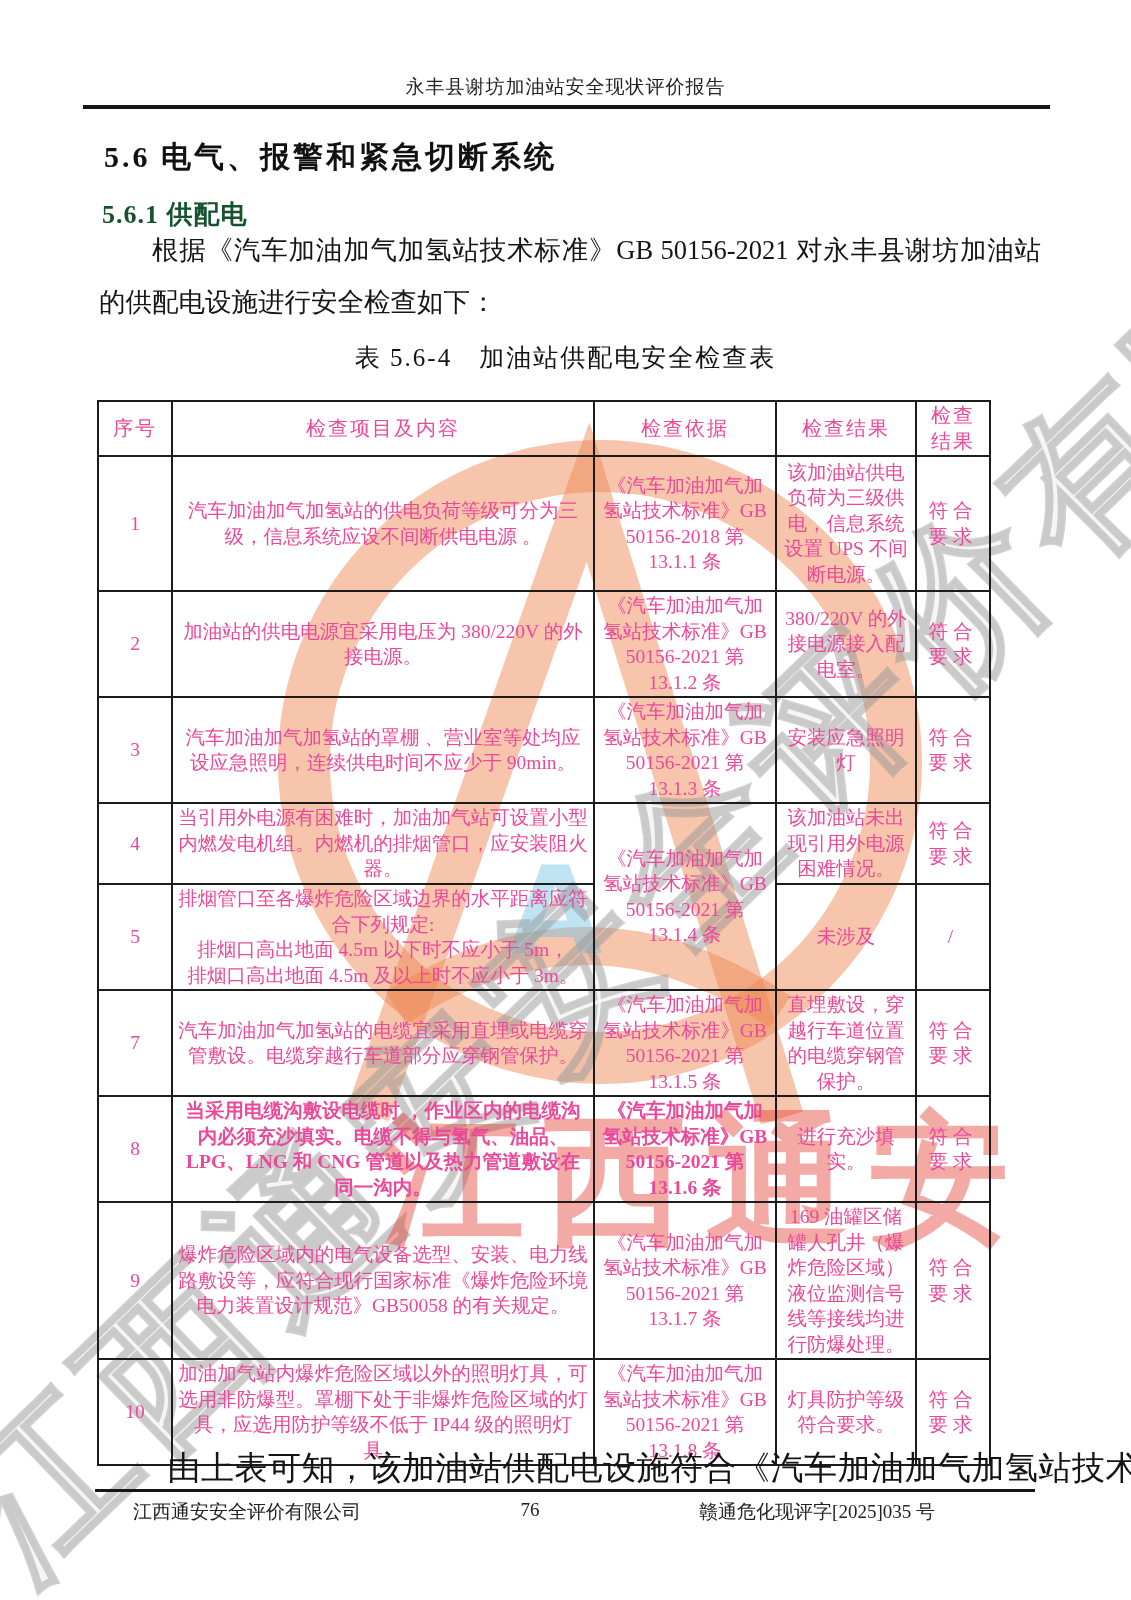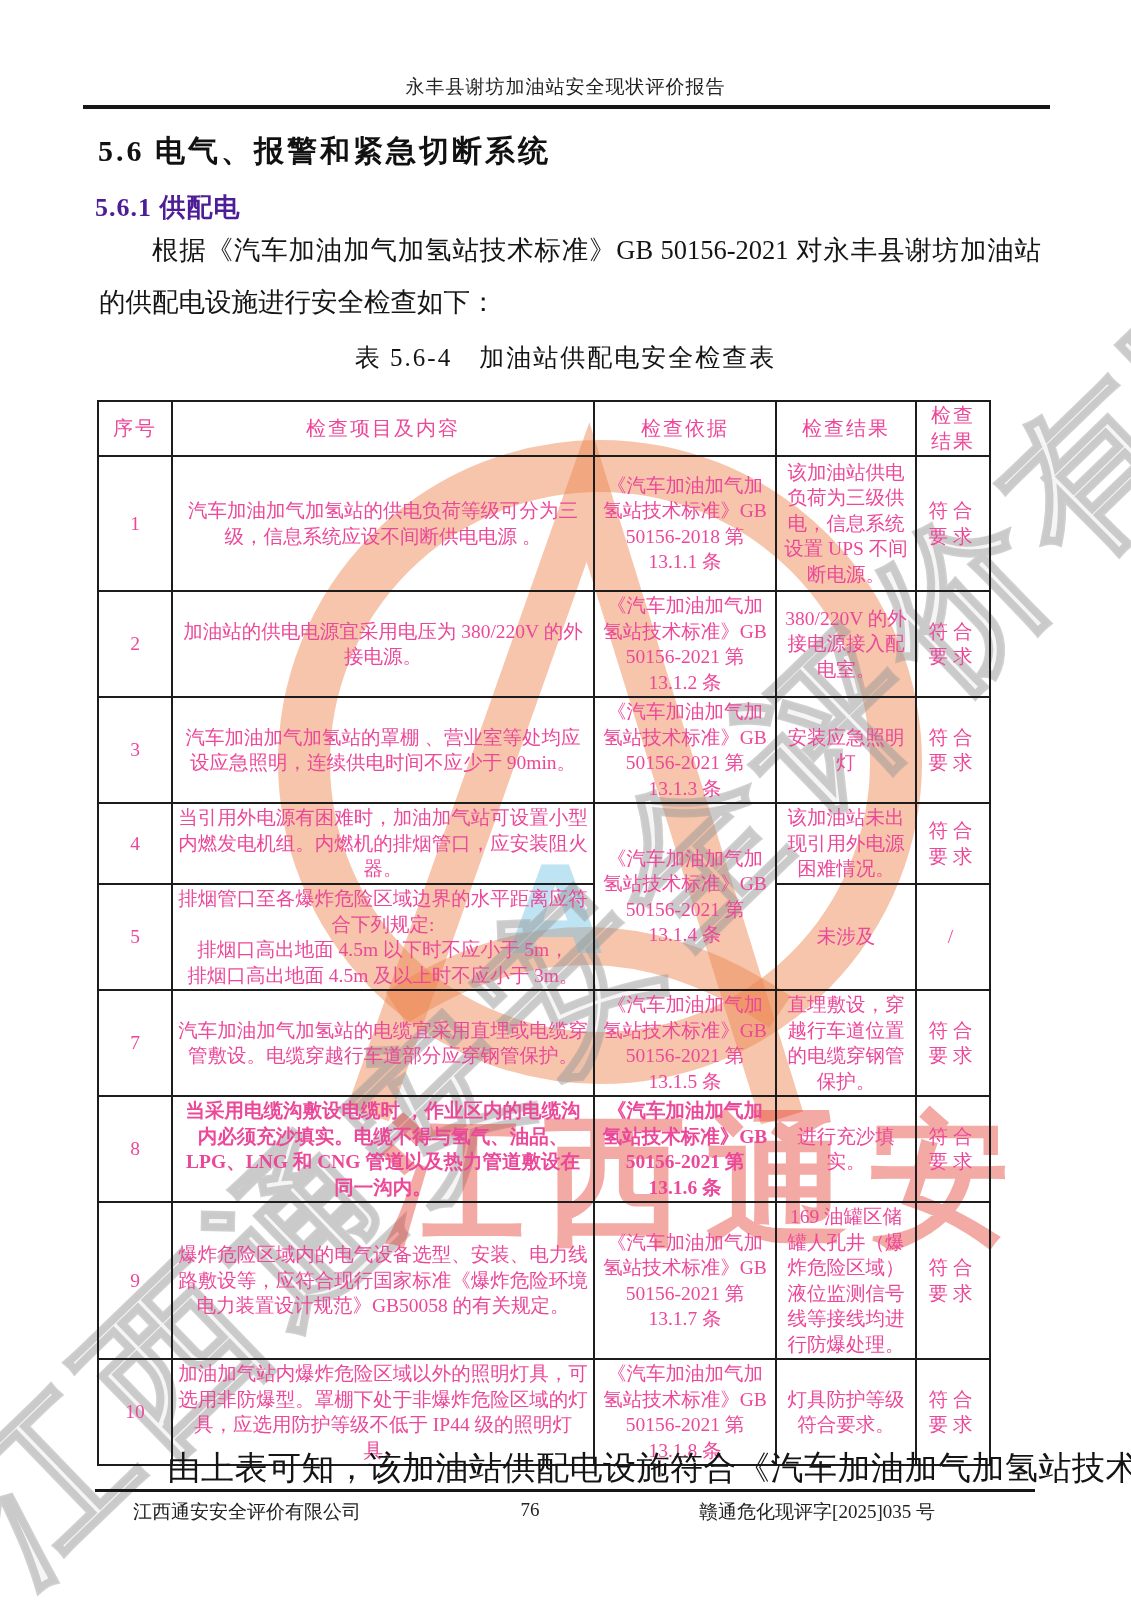--- a/index.html
+++ b/index.html
@@ -36,26 +36,26 @@
     color:rgba(226,52,40,0.42);
   }
   
   .content{position:absolute;inset:0;z-index:1;}
   .running-head{
     position:absolute;top:74px;left:0;width:100%;
     text-align:center;font-size:19px;letter-spacing:1px;color:#222;
   }
   .head-rule{position:absolute;top:105px;left:83px;width:967px;height:4px;background:#161616;}
   .h1{
-    position:absolute;top:128px;left:95px;margin:3px;
+    position:absolute;top:128px;left:95px;margin:9px;
     font-size:30px;font-weight:bold;letter-spacing:3px;color:#111;
   }
   .h2{
-    position:absolute;top:190px;left:95px;margin:0;
-    font-size:26px;font-weight:bold;letter-spacing:1px;color:#4c1d95;
+    position:absolute;top:190px;left:95px;margin:7px;
+    font-size:26px;font-weight:bold;letter-spacing:1px;color:#14532d;
   }
   .intro{
     position:absolute;top:220px;left:95px;width:942px;margin:4px;
     font-size:26.5px;line-height:52px;text-indent:2em;text-align:justify;color:#151515;
   }
   .tbl-title{
     position:absolute;top:341px;left:0;width:100%;
     text-align:center;font-size:25px;letter-spacing:2px;color:#141414;
   }
   table.checklist{

